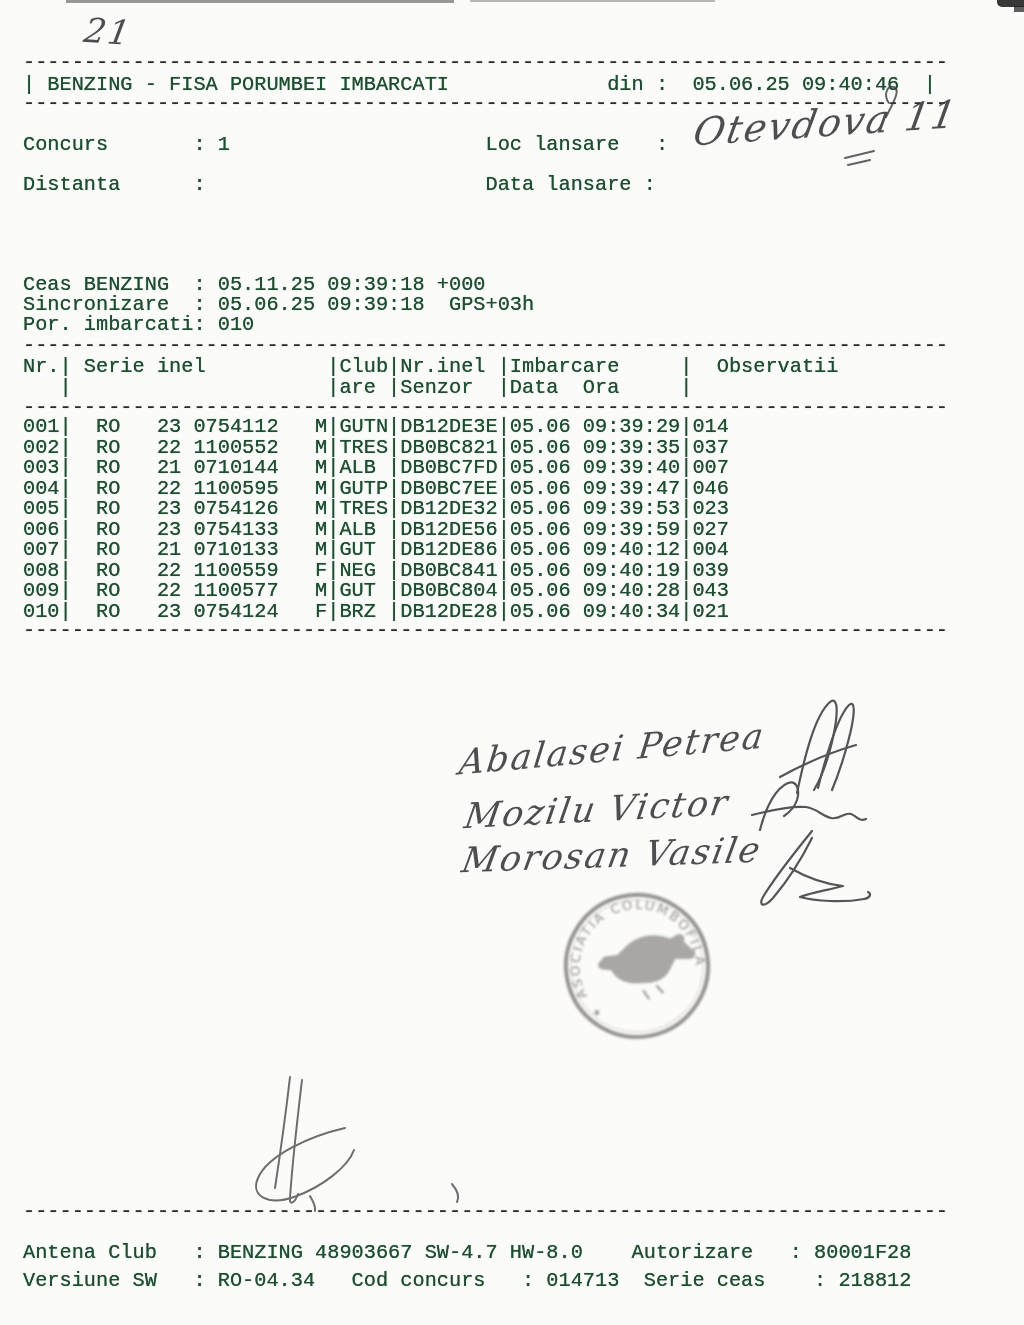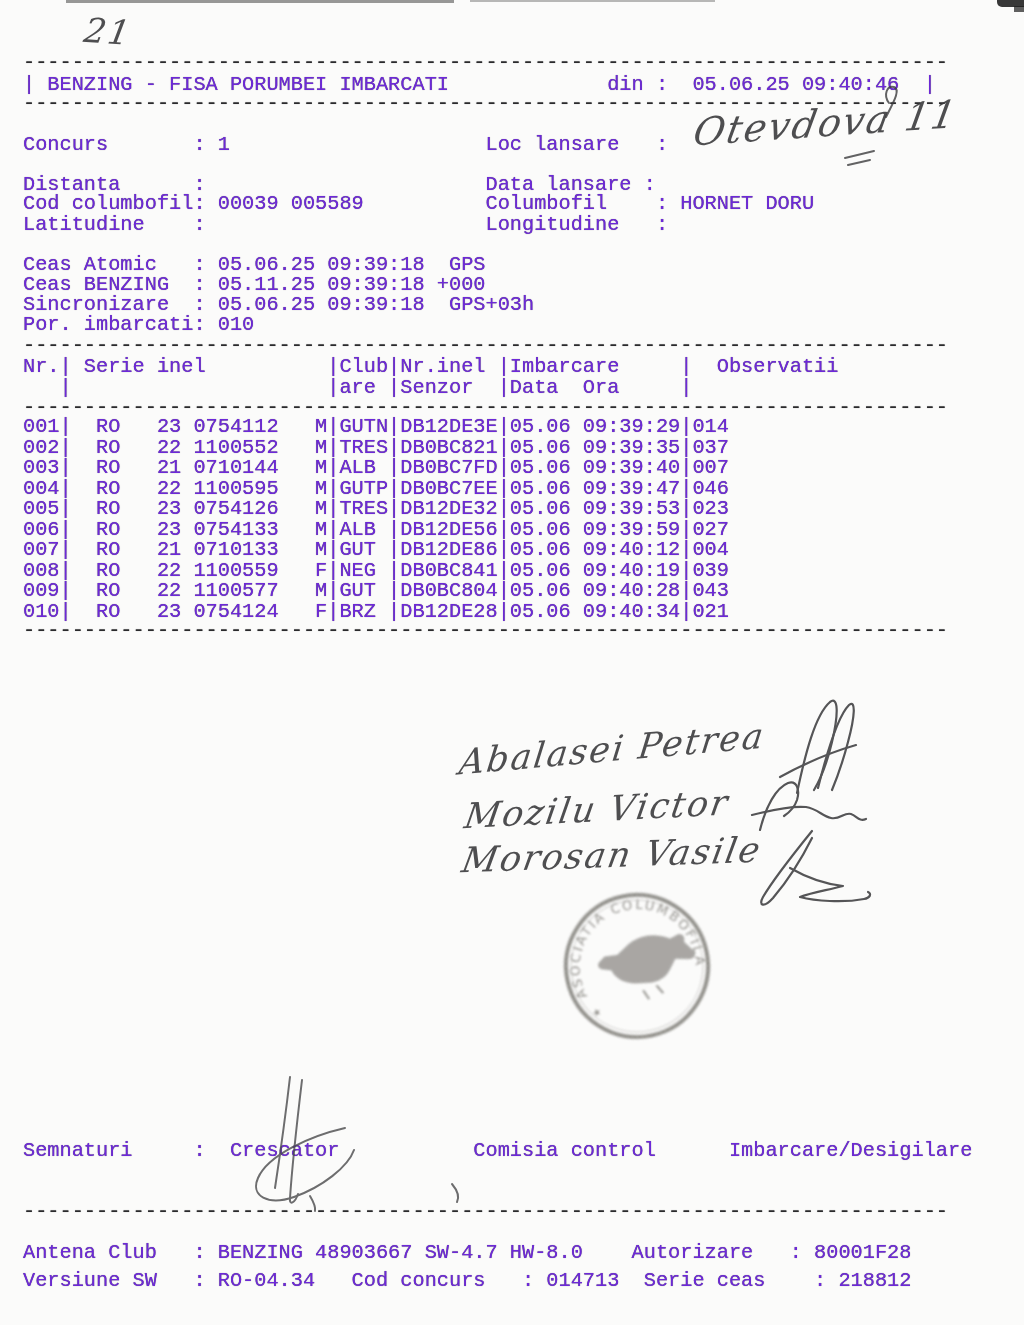--- a/index.html
+++ b/index.html
@@ -10,21 +10,21 @@
     overflow:hidden;
     font-family:"Liberation Mono","DejaVu Sans Mono",monospace;
   }
   .page{position:absolute;left:0;top:0;width:1024px;height:1325px;}
   
   .pl{
     position:absolute;left:23px;
     font-family:"Liberation Mono","DejaVu Sans Mono",monospace;
     font-size:20.3px;line-height:20.3px;
     white-space:pre;
-    color:#6d28d9;
+    color:#14532d;
     text-shadow:0 0 .7px rgba(25,25,28,.75);
     letter-spacing:0;
   }
   .dash{color:#2a2a2c;}
   
   .hw{
     position:absolute;
     font-family:"DejaVu Serif","Liberation Serif",serif;
     font-style:italic;
     color:#3c3c3e;
@@ -54,42 +54,38 @@
   <div class="artifact a1"></div>
   <div class="artifact a2"></div>
   <div class="artifact a3"></div>
   <div class="artifact a4"></div>
 
   <div class="pl dash" style="top:53px">----------------------------------------------------------------------------</div>
   <div class="pl" style="top:75px">| BENZING - FISA PORUMBEI IMBARCATI             din :  05.06.25 09:40:46  |</div>
   <div class="pl dash" style="top:94px">----------------------------------------------------------------------------</div>
   <div class="pl" style="top:135px">Concurs       : 1                     Loc lansare   :</div>
   <div class="pl" style="top:175px">Distanta      :                       Data lansare :</div>
-  <div class="pl" style="top:194px">Cod columbofil: 00039 005589          Columbofil    : HORNET DORU</div>
-  <div class="pl" style="top:215px">Latitudine    :                       Longitudine   :</div>
-  <div class="pl" style="top:255px">Ceas Atomic   : 05.06.25 09:39:18  GPS</div>
   <div class="pl" style="top:275px">Ceas BENZING  : 05.11.25 09:39:18 +000</div>
   <div class="pl" style="top:295px">Sincronizare  : 05.06.25 09:39:18  GPS+03h</div>
   <div class="pl" style="top:315px">Por. imbarcati: 010</div>
   <div class="pl dash" style="top:336px">----------------------------------------------------------------------------</div>
   <div class="pl" style="top:357px">Nr.| Serie inel          |Club|Nr.inel |Imbarcare     |  Observatii</div>
   <div class="pl" style="top:378px">   |                     |are |Senzor  |Data  Ora     |</div>
   <div class="pl dash" style="top:398px">----------------------------------------------------------------------------</div>
   <div class="pl" style="top:417px">001|  RO   23 0754112   M|GUTN|DB12DE3E|05.06 09:39:29|014</div>
   <div class="pl" style="top:438px">002|  RO   22 1100552   M|TRES|DB0BC821|05.06 09:39:35|037</div>
   <div class="pl" style="top:458px">003|  RO   21 0710144   M|ALB |DB0BC7FD|05.06 09:39:40|007</div>
   <div class="pl" style="top:479px">004|  RO   22 1100595   M|GUTP|DB0BC7EE|05.06 09:39:47|046</div>
   <div class="pl" style="top:499px">005|  RO   23 0754126   M|TRES|DB12DE32|05.06 09:39:53|023</div>
   <div class="pl" style="top:520px">006|  RO   23 0754133   M|ALB |DB12DE56|05.06 09:39:59|027</div>
   <div class="pl" style="top:540px">007|  RO   21 0710133   M|GUT |DB12DE86|05.06 09:40:12|004</div>
   <div class="pl" style="top:561px">008|  RO   22 1100559   F|NEG |DB0BC841|05.06 09:40:19|039</div>
   <div class="pl" style="top:581px">009|  RO   22 1100577   M|GUT |DB0BC804|05.06 09:40:28|043</div>
   <div class="pl" style="top:602px">010|  RO   23 0754124   F|BRZ |DB12DE28|05.06 09:40:34|021</div>
   <div class="pl dash" style="top:621px">----------------------------------------------------------------------------</div>
-  <div class="pl" style="top:1141px">Semnaturi     :  Crescator           Comisia control      Imbarcare/Desigilare</div>
   <div class="pl dash" style="top:1202px">----------------------------------------------------------------------------</div>
   <div class="pl" style="top:1271px">Versiune SW   : RO-04.34   Cod concurs   : 014713  Serie ceas    : 218812</div>
   <div class="pl" style="top:1243px">Antena Club   : BENZING 48903667 SW-4.7 HW-8.0    Autorizare   : 80001F28</div>
 
   <div class="hw hw-pagenum">21</div>
   <div class="hw hw-loc">Otevdova 11</div>
   <div class="hw hw-name1">Abalasei Petrea</div>
   <div class="hw hw-name2">Mozilu Victor</div>
   <div class="hw hw-name3">Morosan Vasile</div>
 

